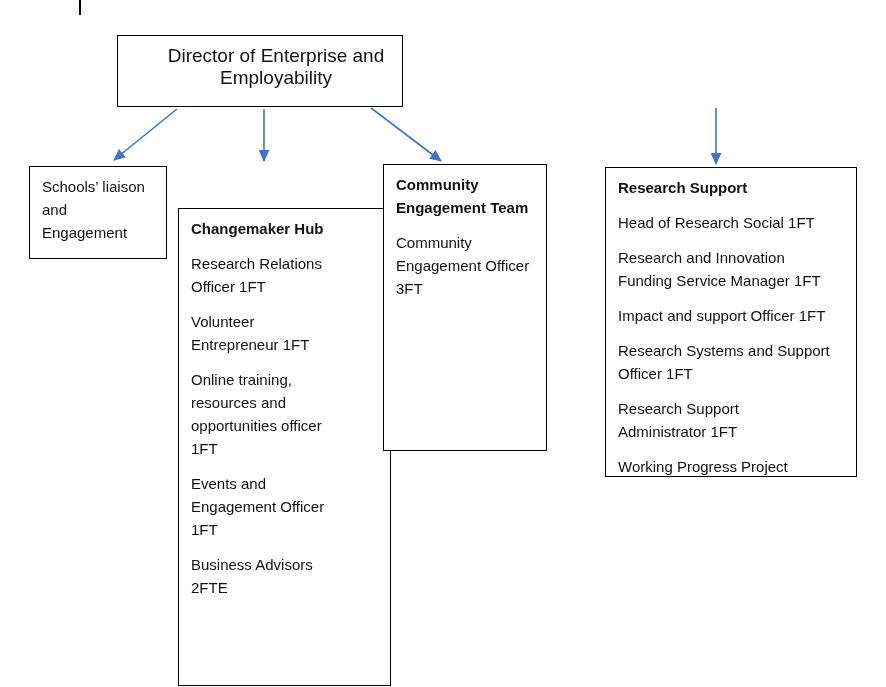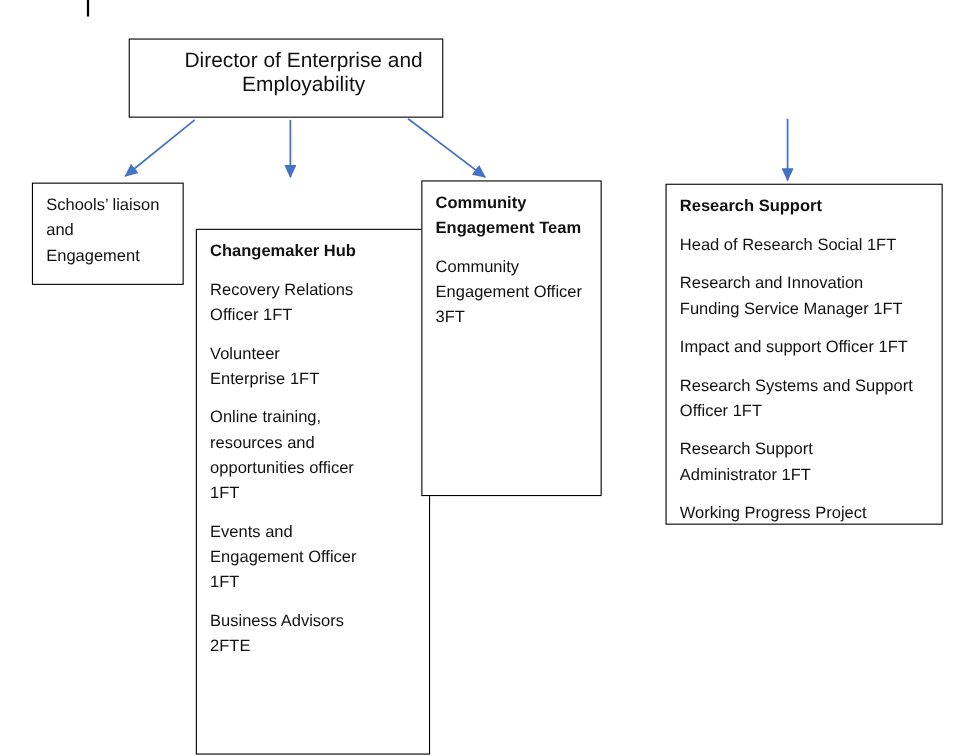--- a/index.html
+++ b/index.html
@@ -112,24 +112,24 @@
     <div class="members">
         <p class="member">Schools’ liaison
 and
 Engagement</p>
       </div>
   </div>
 
   <div class="box team-box" id="changemaker-box">
     <div class="team-header">Changemaker Hub</div>
     <div class="members">
-        <p class="member">Recovery Relations
+        <p class="member">Research Relations
 Officer 1FT</p>
         <p class="member">Volunteer
-Enterprise 1FT</p>
+Entrepreneur 1FT</p>
         <p class="member">Online training,
 resources and
 opportunities officer
 1FT</p>
         <p class="member">Events and
 Engagement Officer
 1FT</p>
         <p class="member">Business Advisors
 2FTE</p>
       </div>

